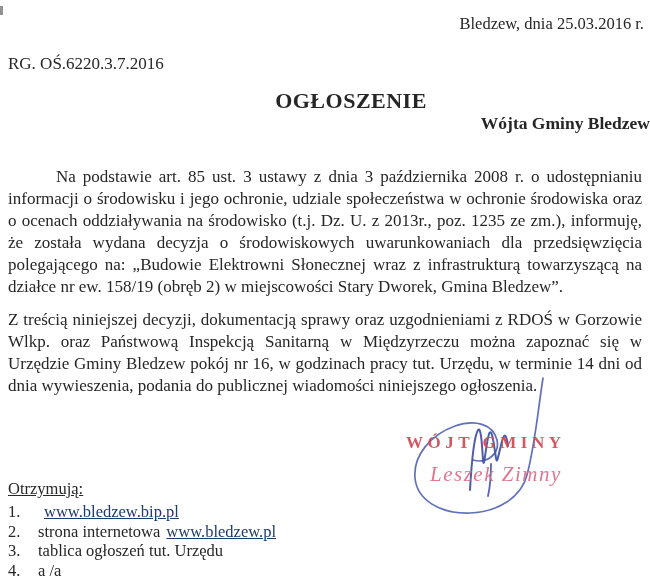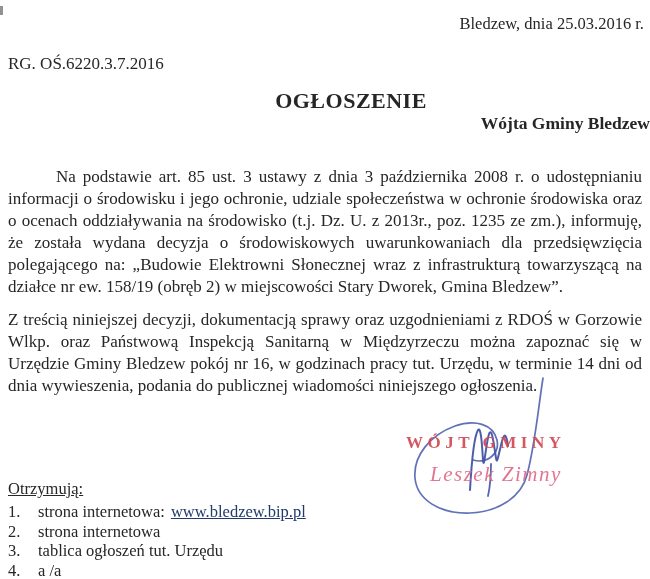--- a/index.html
+++ b/index.html
@@ -67,26 +67,26 @@
     </svg>
     <div class="stamp-office">WÓJT GMINY</div>
     <div class="stamp-name">Leszek Zimny</div>
   </div>
 
   <div class="distribution">
     <div class="dist-heading">Otrzymują:</div>
     <div class="dist-list">
       <div class="dist-item">
         <span class="li-num">1.</span>
-        <span class="li-text">strona internetowa:</span>
         <a class="li-link" href="#">www.bledzew.bip.pl</a>
       </div>
       <div class="dist-item">
         <span class="li-num">2.</span>
         <span class="li-text">strona internetowa</span>
+        <a class="li-link" href="#">www.bledzew.pl</a>
       </div>
       <div class="dist-item">
         <span class="li-num">3.</span>
         <span class="li-text">tablica ogłoszeń tut. Urzędu</span>
 
       </div>
       <div class="dist-item">
         <span class="li-num">4.</span>
         <span class="li-text">a /a</span>
 

